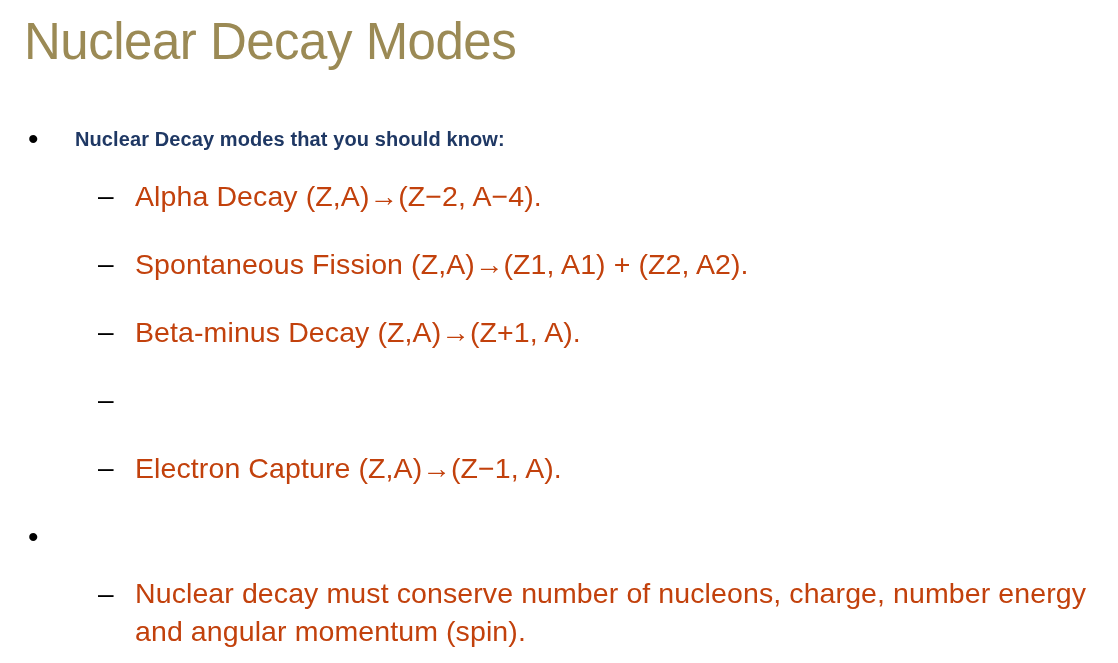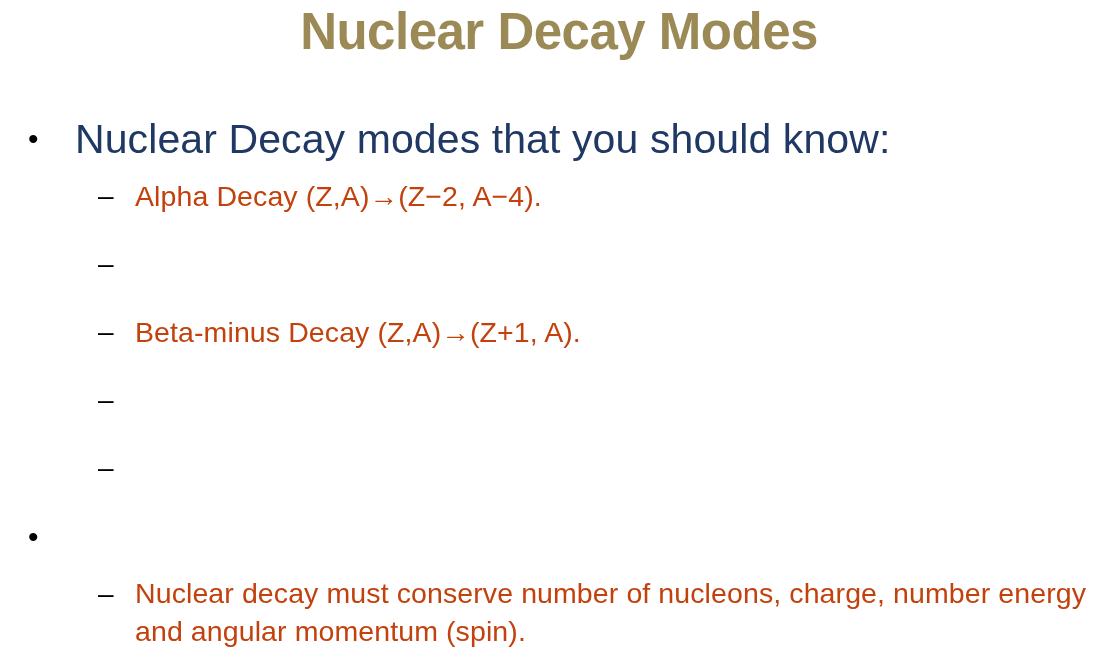--- a/index.html
+++ b/index.html
@@ -20,29 +20,28 @@
     position: relative;
     width: 1118px;
     height: 663px;
     background: #ffffff;
   }
 
   
   .slide-title {
     position: absolute;
     left: 24px;
-    top: 2px;
+    top: 12px;
     width: 1070px;
     font-size: 51px;
-    font-weight: bold;
+    font-weight: normal;
     line-height: 60px;
     letter-spacing: -0.5px;
     color: #9b8a55;
     white-space: nowrap;
-    text-align: center;
   }
 
   
   .body-list {
     position: absolute;
     left: 0;
     top: 118px;
     width: 1118px;
   }
 
@@ -62,24 +61,25 @@
     left: 28px;
     top: 0;
     width: 20px;
     font-size: 30px;
     line-height: 42px;
     color: #000000;
     text-align: left;
   }
   .lvl1 .bullet-text {
     display: block;
-    font-size: 41px;
+    font-size: 20px;
     line-height: 42px;
     color: #1f3864;
     letter-spacing: 0.1px;
+    font-weight: bold;
   }
 
   
   .lvl2 {
     padding-left: 135px;
     margin-bottom: 28px;
     min-height: 40px;
   }
   .lvl2 .marker {
     position: absolute;
@@ -127,33 +127,35 @@
       <span class="bullet-text">Nuclear Decay modes that you should know:</span>
     </div>
 
     <div class="bullet-row lvl2">
       <span class="marker">–</span>
       <span class="bullet-text">Alpha Decay (Z,A)→(Z−2, A−4).</span>
     </div>
 
     <div class="bullet-row lvl2">
       <span class="marker">–</span>
+      <span class="bullet-text">Spontaneous Fission (Z,A)→(Z1, A1) + (Z2, A2).</span>
     </div>
 
     <div class="bullet-row lvl2">
       <span class="marker">–</span>
       <span class="bullet-text">Beta-minus Decay (Z,A)→(Z+1, A).</span>
     </div>
 
     <div class="bullet-row lvl2">
       <span class="marker">–</span>
     </div>
 
     <div class="bullet-row lvl2">
       <span class="marker">–</span>
+      <span class="bullet-text">Electron Capture (Z,A)→(Z−1, A).</span>
     </div>
 
     <div class="bullet-row lvl1 gap-before">
       <span class="marker">•</span>
     </div>
 
     <div class="bullet-row lvl2 wrap">
       <span class="marker">–</span>
       <span class="bullet-text">Nuclear decay must conserve number of nucleons, charge, number energy and angular momentum (spin).</span>
     </div>

